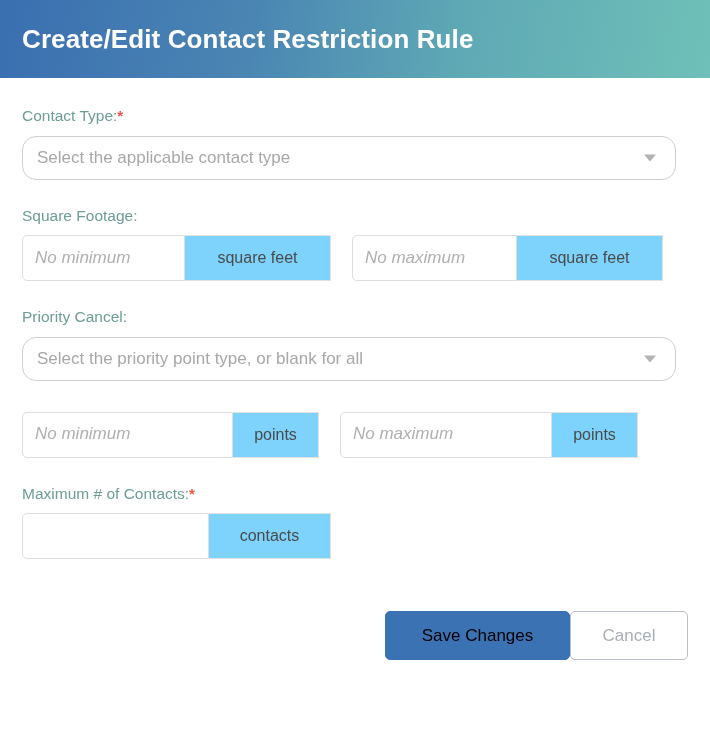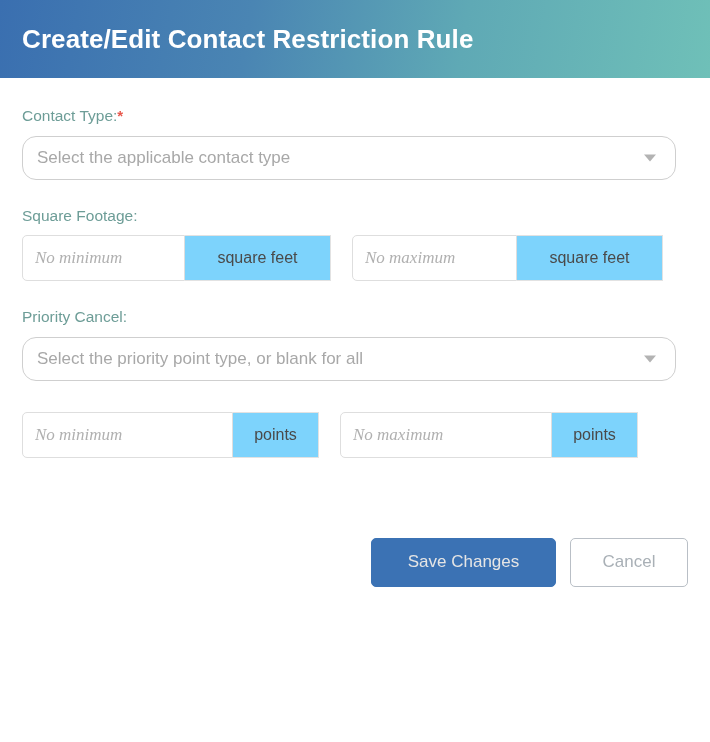--- a/index.html
+++ b/index.html
@@ -89,22 +89,22 @@
   }
   .input-group {
     display: flex;
     align-items: stretch;
     height: 46px;
   }
   .ig-input {
     border: 1px solid #dedede;
     border-radius: 5px 0 0 5px;
     background: #ffffff;
-    font-family: Liberation Serif, serif;
-    font-size: 17px;
+    font-family: Liberation Sans, sans-serif;
+    font-size: 13px;
     color: #555;
     padding: 16px 12px;
     outline: none;
     min-width: 0;
   }
   .ig-input::placeholder {
     color: #b0b0b0;
     font-style: italic;
     font-size: 17px;
   }
@@ -158,29 +158,29 @@
     border-radius: 5px;
     cursor: pointer;
     height: 49px;
     display: flex;
     align-items: center;
     justify-content: center;
   }
   .btn-primary {
     background: #3b72b4;
     border: 1px solid #3b72b4;
-    color: #e5e5e5;
+    color: #000000;
     width: 185px;
   }
   .btn-default {
     background: #ffffff;
     border: 1px solid #b9bfc6;
     color: #a9b0b6;
     width: 118px;
-    margin-left: 14px;
+    margin-left: 0;
   }
 </style>
 </head>
 <body>
 
 <div class="modal-header">
   <div class="modal-title">Create/Edit Contact Restriction Rule</div>
 </div>
 
 <div class="modal-body">
@@ -227,19 +227,26 @@
       <span class="ig-addon">points</span>
     </div>
     <div class="input-group pp-right">
       <input class="ig-input" type="text" placeholder="No maximum" style="">
       <span class="ig-addon">points</span>
     </div>
   </div>
 
   <div class="gap-28"></div>
 
+  <div class="form-group">
+    <label class="field-label"><span>Maximum # of Contacts:</span><span class="req-star">*</span></label>
+    <div class="input-group mc">
+      <input class="ig-input" type="text" placeholder="" style="">
+      <span class="ig-addon">contacts</span>
+    </div>
+  </div>
 
 </div>
 
 <div class="modal-footer">
   <button class="btn btn-primary">Save Changes</button>
   <button class="btn btn-default">Cancel</button>
 </div>
 
 </body></html>

